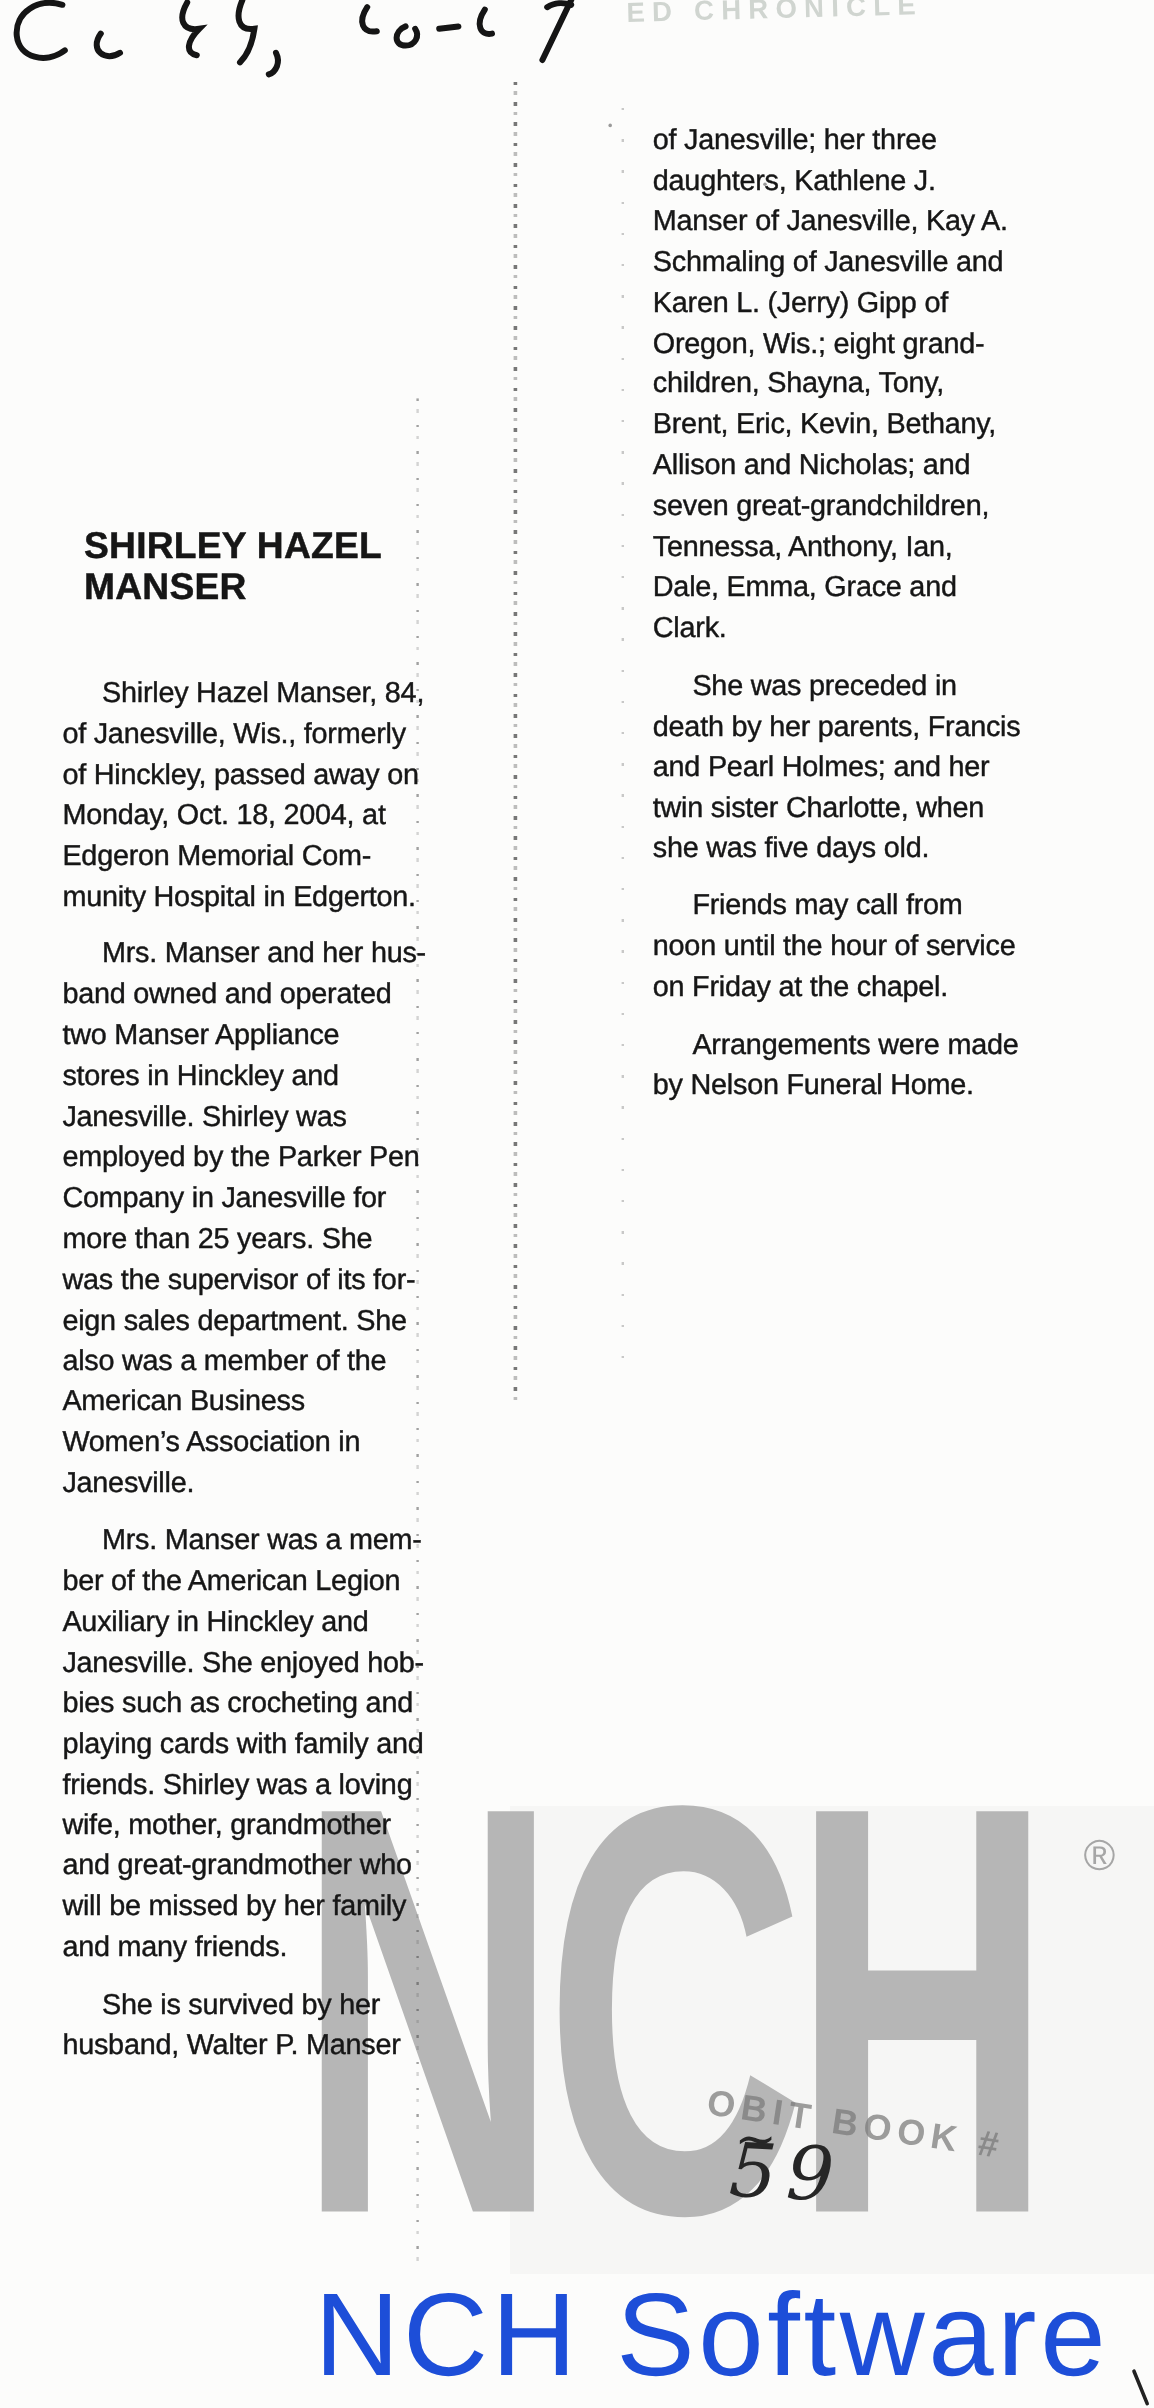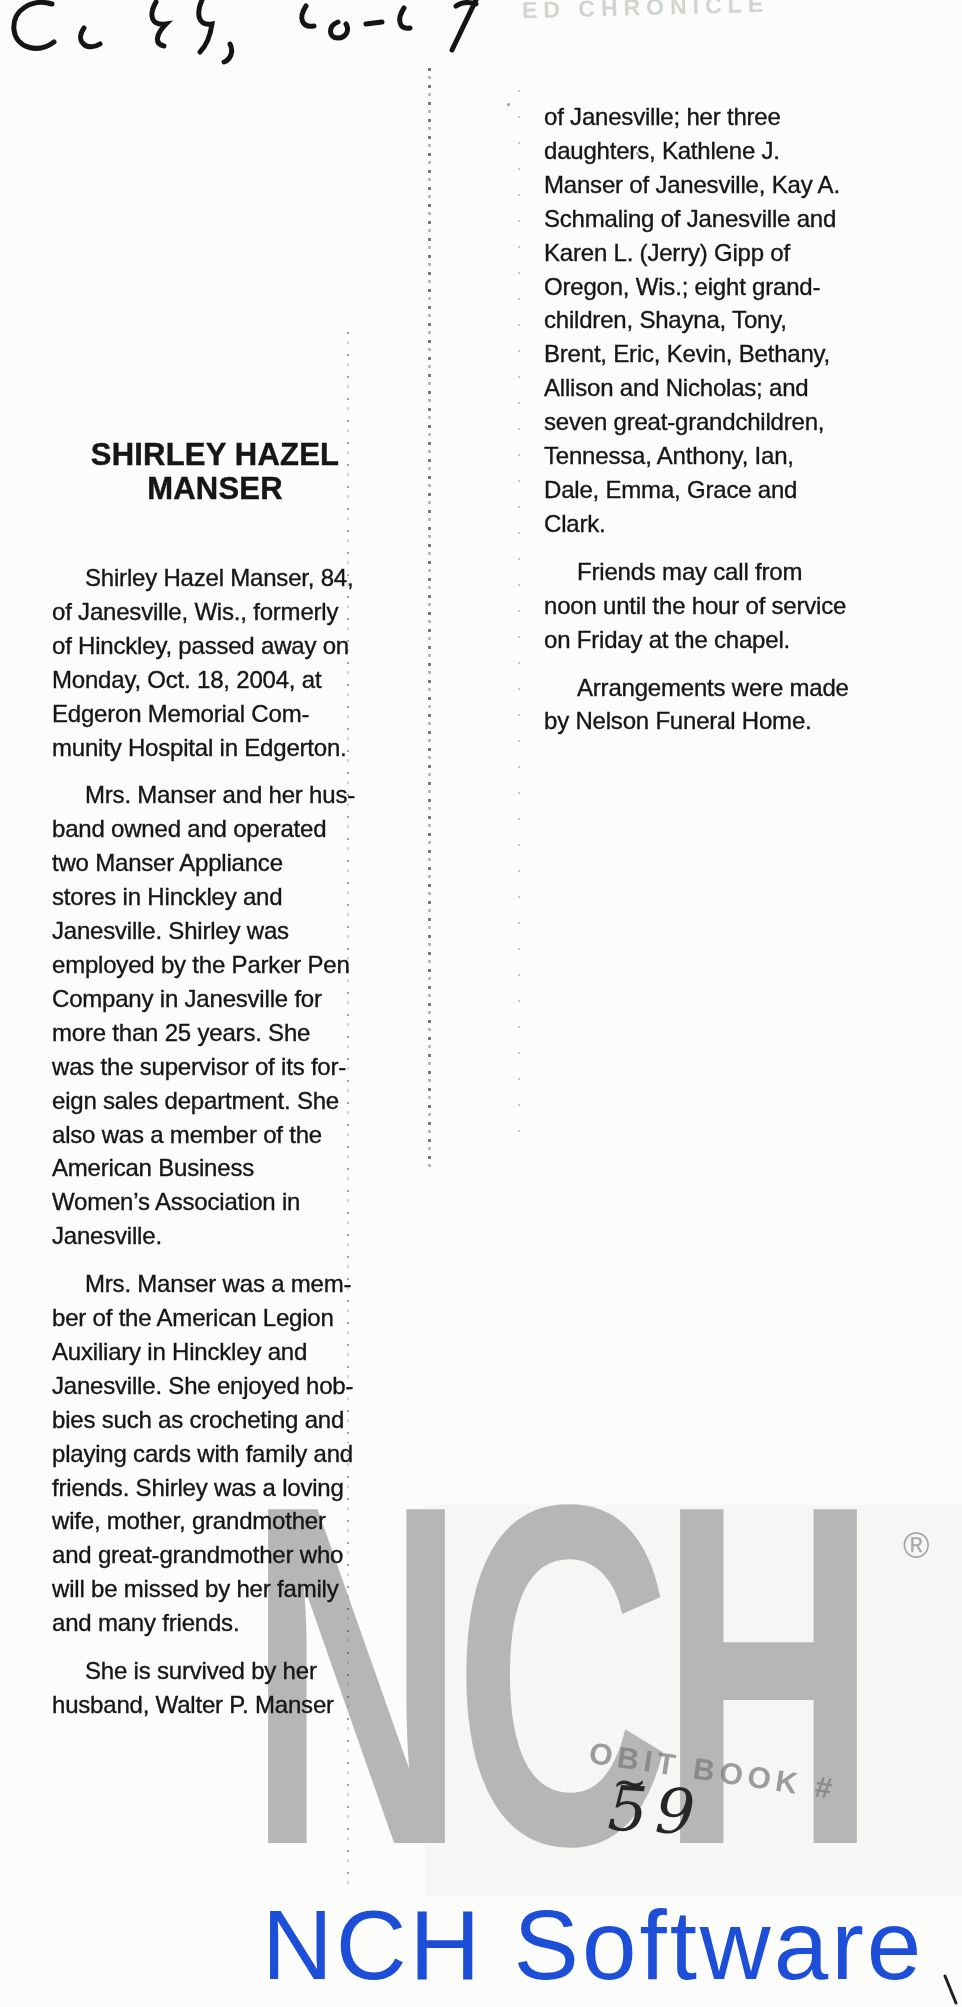--- a/index.html
+++ b/index.html
@@ -22,21 +22,21 @@
     letter-spacing:-0.2px;
     -webkit-text-stroke:0.35px #161616;
   }
   .par{text-indent:33px;}
   .no-indent{text-indent:0;}
   .col-left{left:38px;top:547px;width:312px;}
   .col-right{left:530px;top:86px;width:336px;}
 
   .headline{
     position:absolute;left:70px;top:438px;width:290px;z-index:3;
-    margin:0;text-align:center;
+    margin:0;
     white-space:pre;
     font-size:31px;font-weight:bold;line-height:34px;
     letter-spacing:0.2px;
     -webkit-text-stroke:0.4px #111;
   }
 
   
   .edge{position:absolute;z-index:2;}
   .edge-left-col{
     left:347px;top:332px;width:2px;height:1560px;
@@ -191,20 +191,25 @@
 Schmaling of Janesville and
 Karen L. (Jerry) Gipp of
 Oregon, Wis.; eight grand-
 children, Shayna, Tony,
 Brent, Eric, Kevin, Bethany,
 Allison and Nicholas; and
 seven great-grandchildren,
 Tennessa, Anthony, Ian,
 Dale, Emma, Grace and
 Clark.</p>
+    <p class="par">She was preceded in
+death by her parents, Francis
+and Pearl Holmes; and her
+twin sister Charlotte, when
+she was five days old.</p>
     <p class="par">Friends may call from
 noon until the hour of service
 on Friday at the chapel.</p>
     <p class="par">Arrangements were made
 by Nelson Funeral Home.</p>
   </div>
 
   <div class="stamp-obit">OBIT BOOK #</div>
   <div class="hw-tilde">~</div>
   <div class="hw-59">59</div>

